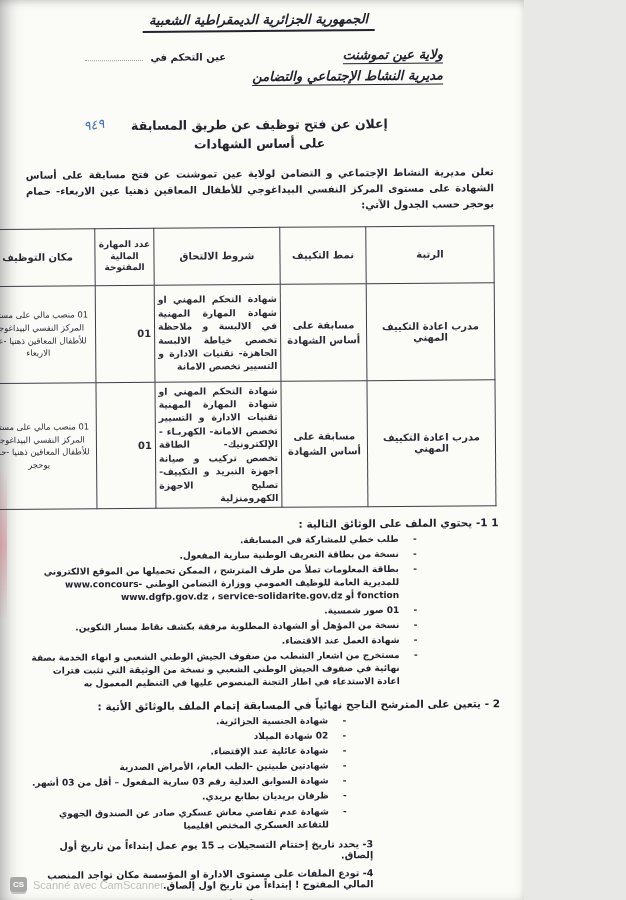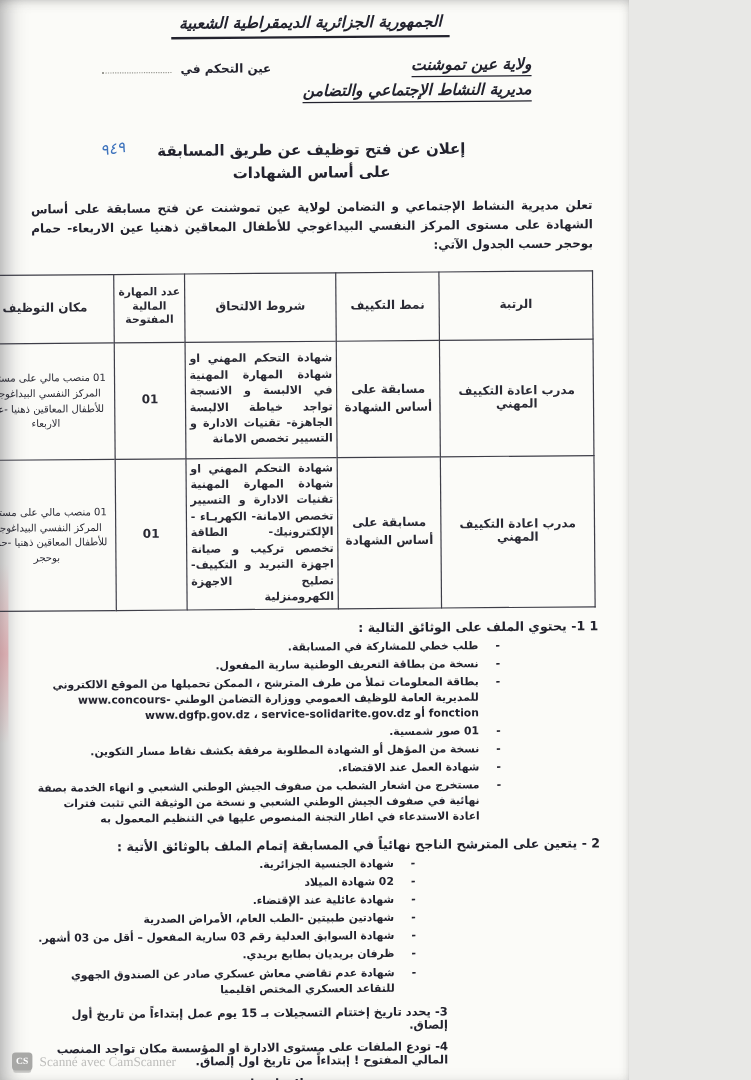--- a/index.html
+++ b/index.html
@@ -66,42 +66,42 @@
   }
   table.jobs td,table.jobs th{
     border:1.4px solid #3e3e48;vertical-align:middle;padding:2px 3px;
     color:#2a2a34;
   }
   th.h{font-size:10px;font-weight:bold;text-align:center;height:52px;line-height:1.3;}
   th.h.small{font-size:9px;}
   td.rank{font-size:10px;text-align:center;}
   td.mode{font-size:10px;text-align:center;line-height:1.5;}
   td.cond{font-size:9.3px;text-align:justify;line-height:1.45;padding:4px 5px;}
-  td.count{font-size:10px;text-align:center;margin-left:12px;}
+  td.count{font-size:10px;text-align:right;margin-left:12px;}
   td.place{font-size:8.4px;text-align:center;line-height:1.5;font-weight:normal;color:#3a3a44;}
   tr.r1 td{height:92px;}
   tr.r2 td{height:106px;}
   
   .sec-heading{font-size:10.5px;margin-top:10px;}
   ul.docs{list-style:none;margin:4px 0 0 0;padding:0;}
   ul.docs li{
     font-size:9px;line-height:1.45;margin-bottom:2px;position:relative;
   }
   ul.docs.first li{padding-right:100px;}
   ul.docs.first li::before{content:"-";position:absolute;right:82px;}
   ul.docs.second li{padding-right:172px;}
   ul.docs.second li::before{content:"-";position:absolute;right:154px;}
   .note{font-size:9.6px;margin-right:128px;margin-top:7px;}
   .note-title{font-size:10px;margin-right:242px;margin-top:8px;}
   .note-body{font-size:9.3px;margin-right:242px;margin-top:4px;}
   
   .camscanner{
     position:absolute;left:10px;bottom:8px;
     display:flex;align-items:center;gap:6px;
-    direction:ltr;font-family:Liberation Serif, serif;
+    direction:ltr;font-family:Liberation Sans, sans-serif;
   }
   .cs-badge{
     width:17px;height:15px;background:#a8a8a6;border-radius:3px;
     color:#fff;font-size:8px;font-weight:bold;
     display:flex;align-items:center;justify-content:center;
     box-shadow:0 3px 0 -1px #c4c4c2;
   }
   .cs-text{color:#bdbdbb;font-size:11px;}
   
   .smudge{
@@ -153,21 +153,21 @@
           <tr>
         <th class="h">الرتبة</th>
         <th class="h">نمط التكييف</th>
         <th class="h">شروط الالتحاق</th>
         <th class="h small">عدد المهارة المالية المفتوحة</th>
         <th class="h">مكان التوظيف</th>
       </tr>
       <tr class="r1">
         <td class="rank">مدرب اعادة التكييف المهني</td>
         <td class="mode">مسابقة على أساس الشهادة</td>
-        <td class="cond">شهادة التحكم المهني او شهادة المهارة المهنية في الالبسة و الانسجة تواجد خياطة الالبسة الجاهزة- تقنيات الادارة و التسيير تخصص الامانة</td>
+        <td class="cond">شهادة التحكم المهني او شهادة المهارة المهنية في الالبسة و ملاحظة تخصص خياطة الالبسة الجاهزة- تقنيات الادارة و التسيير تخصص الامانة</td>
         <td class="count">01</td>
         <td class="place">01 منصب مالي على مستوى المركز النفسي البيداغوجي للأطفال المعاقين ذهنيا -عين الاربعاء</td>
       </tr>
       <tr class="r2">
         <td class="rank">مدرب اعادة التكييف المهني</td>
         <td class="mode">مسابقة على أساس الشهادة</td>
         <td class="cond">شهادة التحكم المهني او شهادة المهارة المهنية تقنيات الادارة و التسيير تخصص الامانة- الكهربـاء - الإلكترونيك- الطاقة تخصص تركيب و صيانة اجهزة التبريد و التكييف- تصليح الاجهزة الكهرومنزلية</td>
         <td class="count">01</td>
         <td class="place">01 منصب مالي على مستوى المركز النفسي البيداغوجي للأطفال المعاقين ذهنيا -حمام بوحجر</td>
       </tr>

